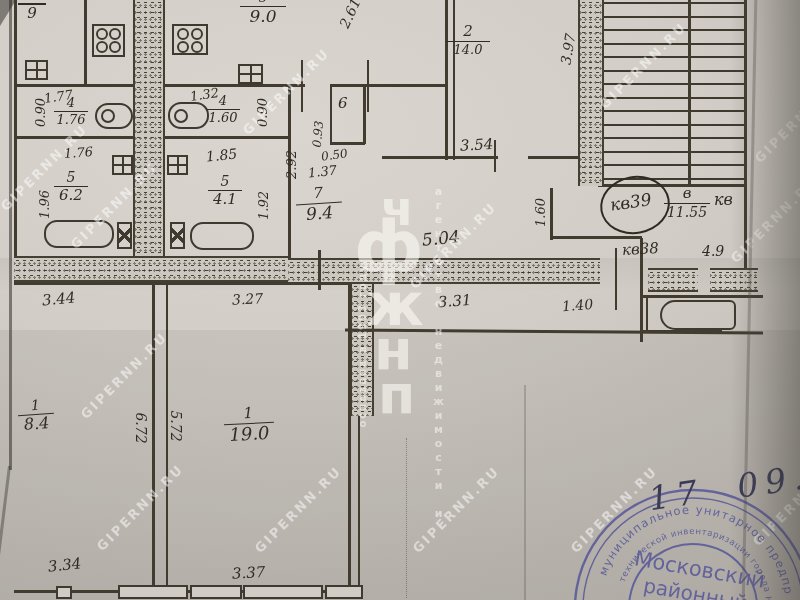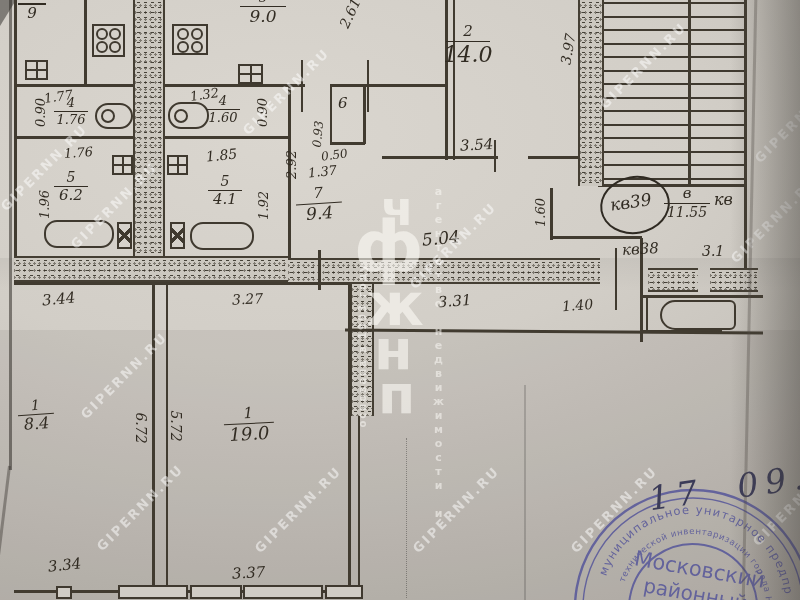--- a/index.html
+++ b/index.html
@@ -177,21 +177,21 @@
     </div>
   <div class="frac" style="left:208px;top:174px;width:34px;">
     <span style="font-size:14px">5</span>
       <i class="bar"></i>
     <span>4.1</span>
     </div>
   <span class="hw" style="left:338px;top:96px;font-size:15px;">6</span>
   <div class="frac" style="left:446px;top:24px;width:44px;">
     <span>2</span>
       <i class="bar"></i>
-    <span style="font-size:22px">14.0</span>
+    <span style="font-size:13px">14.0</span>
     </div>
   <div class="frac" style="left:296px;top:186px;width:46px;transform:rotate(-4deg);">
     <span>7</span>
       <i class="bar"></i>
     <span style="font-size:17px">9.4</span>
     </div>
   <div class="frac" style="left:18px;top:398px;width:36px;transform:rotate(-4deg);">
     <span style="font-size:14px">1</span>
       <i class="bar"></i>
     <span style="font-size:16px">8.4</span>
@@ -230,21 +230,21 @@
 
   <div class="abs" style="left:600px;top:176px;width:66px;height:54px;border:2.5px solid #2f2a22;border-radius:50%;transform:rotate(-10deg);"></div>
   <span class="hw" style="left:610px;top:194px;font-size:17px;transform:rotate(-8deg);">кв39</span>
   <div class="frac" style="left:664px;top:186px;width:46px;">
     <span style="font-size:15px">в</span>
       <i class="bar"></i>
     <span style="font-size:14px">11.55</span>
     </div>
   <span class="hw" style="left:714px;top:192px;font-size:16px;">кв</span>
   <span class="hw" style="left:622px;top:242px;font-size:15px;transform:rotate(-3deg);">кв38</span>
-  <span class="hw" style="left:702px;top:244px;font-size:14px;">3.1</span>
+  <span class="hw" style="left:702px;top:244px;font-size:14px;">4.9</span>
 
   <span class="wm" style="left:-14px;top:160px;">GIPERNN.RU</span>
   <span class="wm" style="left:56px;top:198px;">GIPERNN.RU</span>
   <span class="wm" style="left:228px;top:84px;">GIPERNN.RU</span>
   <span class="wm" style="left:585px;top:58px;">GIPERNN.RU</span>
   <span class="wm" style="left:740px;top:112px;">GIPERNN.RU</span>
   <span class="wm" style="left:716px;top:212px;">GIPERNN.RU</span>
   <span class="wm" style="left:395px;top:238px;">GIPERNN.RU</span>
   <span class="wm" style="left:66px;top:368px;">GIPERNN.RU</span>
   <span class="wm" style="left:82px;top:500px;">GIPERNN.RU</span>

